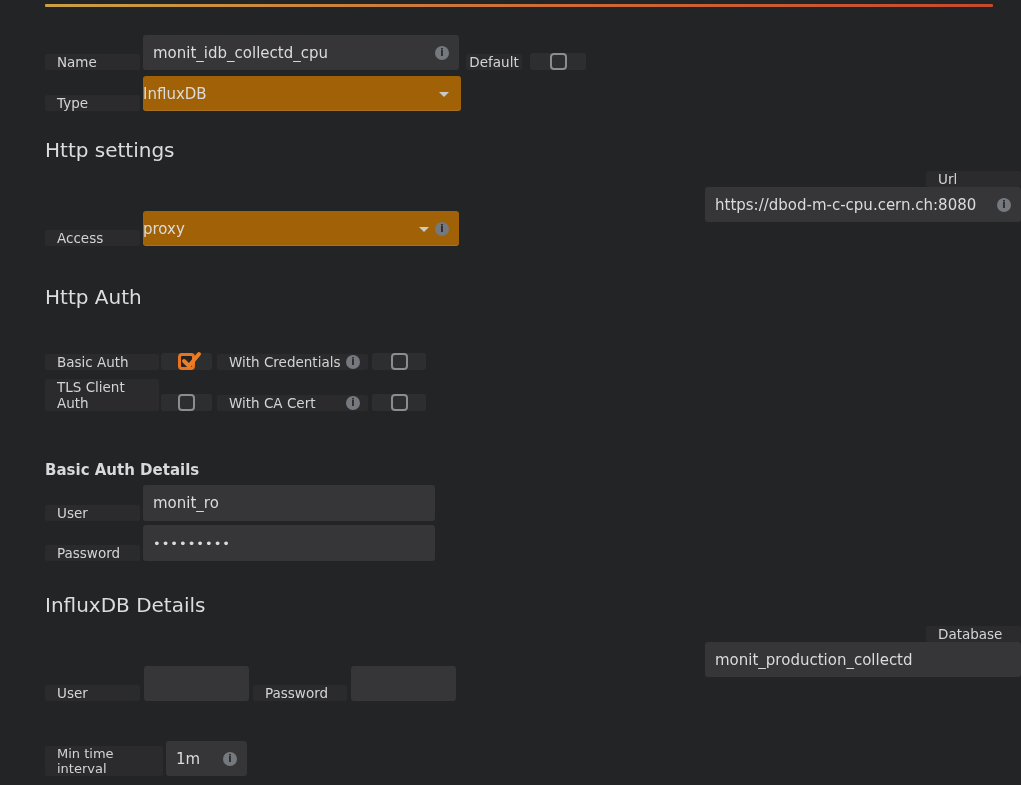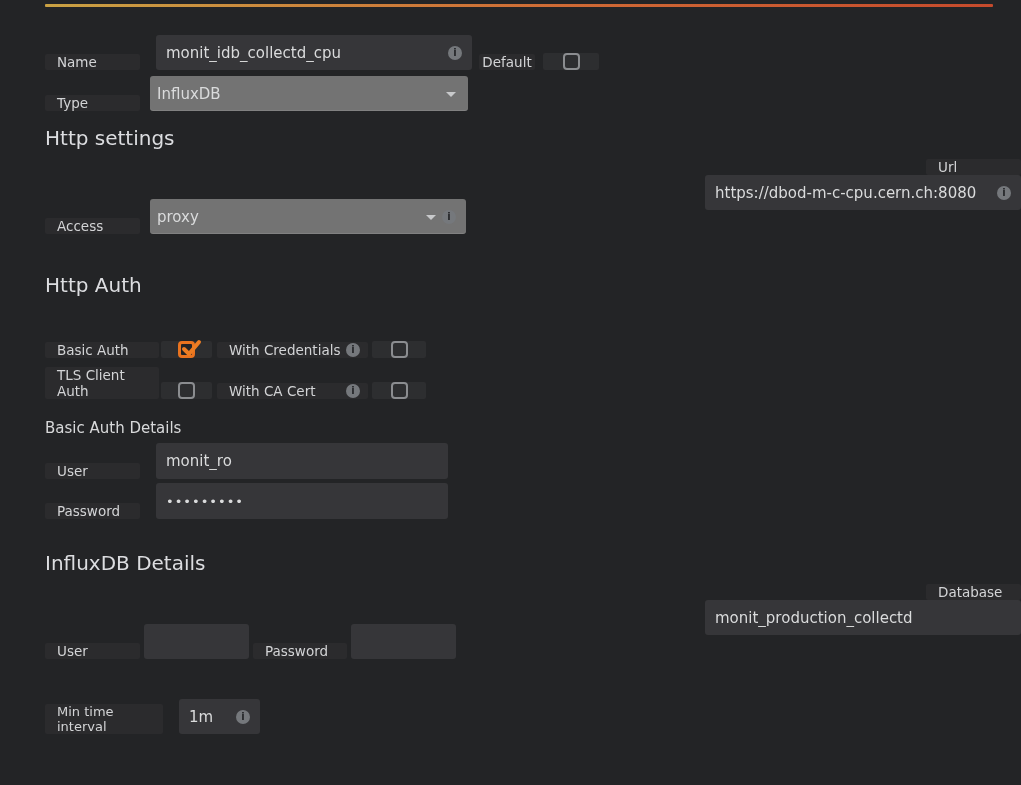--- a/index.html
+++ b/index.html
@@ -31,47 +31,47 @@
     display: flex; align-items: center;
     padding: 0 8px 0 12px;
     border-radius: 2px;
     flex: none;
   }
   .w95  { width: 95px; }
   .w114 { width: 114px; }
   .w118 { width: 118px; }
   .w94  { width: 94px; }
 
-  .inp-wrap { position: relative; flex: none; margin-left: 16px; }
+  .inp-wrap { position: relative; flex: none; margin-left: 3px; }
   .inp-wrap input {
     width: 100%; height: 100%;
     background: #363639;
     border: none; outline: none;
     border-radius: 3px;
     color: #dadbdc;
     font-size: 15px;
     font-family: "DejaVu Sans", "Liberation Sans", sans-serif;
     padding: 0 30px 0 10px;
   }
   .inp-wrap.no-icon input { padding-right: 10px; }
   .w316 { width: 316px; }
   .w318 { width: 318px; }
   .w292 { width: 292px; }
   .w105 { width: 105px; }
   .w81  { width: 81px; }
 
   .select {
     position: relative;
-    background: #737373;
+    background: #a16207;
     border-radius: 3px;
     box-shadow: inset 0 -1px 0 rgba(255,255,255,0.10);
     display: flex; align-items: center;
-    padding: 0 7px;
+    padding: 0 0;
     color: #dadbdc; font-size: 15px;
-    flex: none; margin-left: 10px;
+    flex: none; margin-left: 3px;
     cursor: pointer;
   }
   .caret {
     position: absolute; right: 12px; top: 50%;
     margin-top: -2px;
     width: 0; height: 0;
     border-left: 5px solid transparent;
     border-right: 5px solid transparent;
     border-top: 5px solid #c8c9cb;
   }
@@ -130,23 +130,23 @@
   .mb3 { margin-bottom: 3px; }
   .mb4 { margin-bottom: 4px; }
   .mb5 { margin-bottom: 5px; flex-direction: column; }
   .mb6 { margin-bottom: 6px; }
   .ml2 { margin-left: 2px; }
   .ml4 { margin-left: 4px; }
   .ml5 { margin-left: 5px; }
   .ml7 { margin-left: 7px; }
   .ml8 { margin-left: 8px; }
 
-  .sec-h2-a { margin-top: 16px; margin-bottom: 10px; }
+  .sec-h2-a { margin-top: 28px; margin-bottom: 10px; }
   .sec-h2-b { margin-top: 40px; margin-bottom: 24px; }
-  .sec-h3   { margin-top: 20px; margin-bottom: 6px; }
+  .sec-h3   { margin-top: 50px; margin-bottom: 6px; font-weight: bold; }
   .sec-h2-c { margin-top: 33px; margin-bottom: 10px; }
   .sec-last { margin-top: 40px; }
 
   .lbl-center { justify-content: center; padding: 0 6px; }
 </style>
 </head>
 <body>
 
 <div class="page">
 

